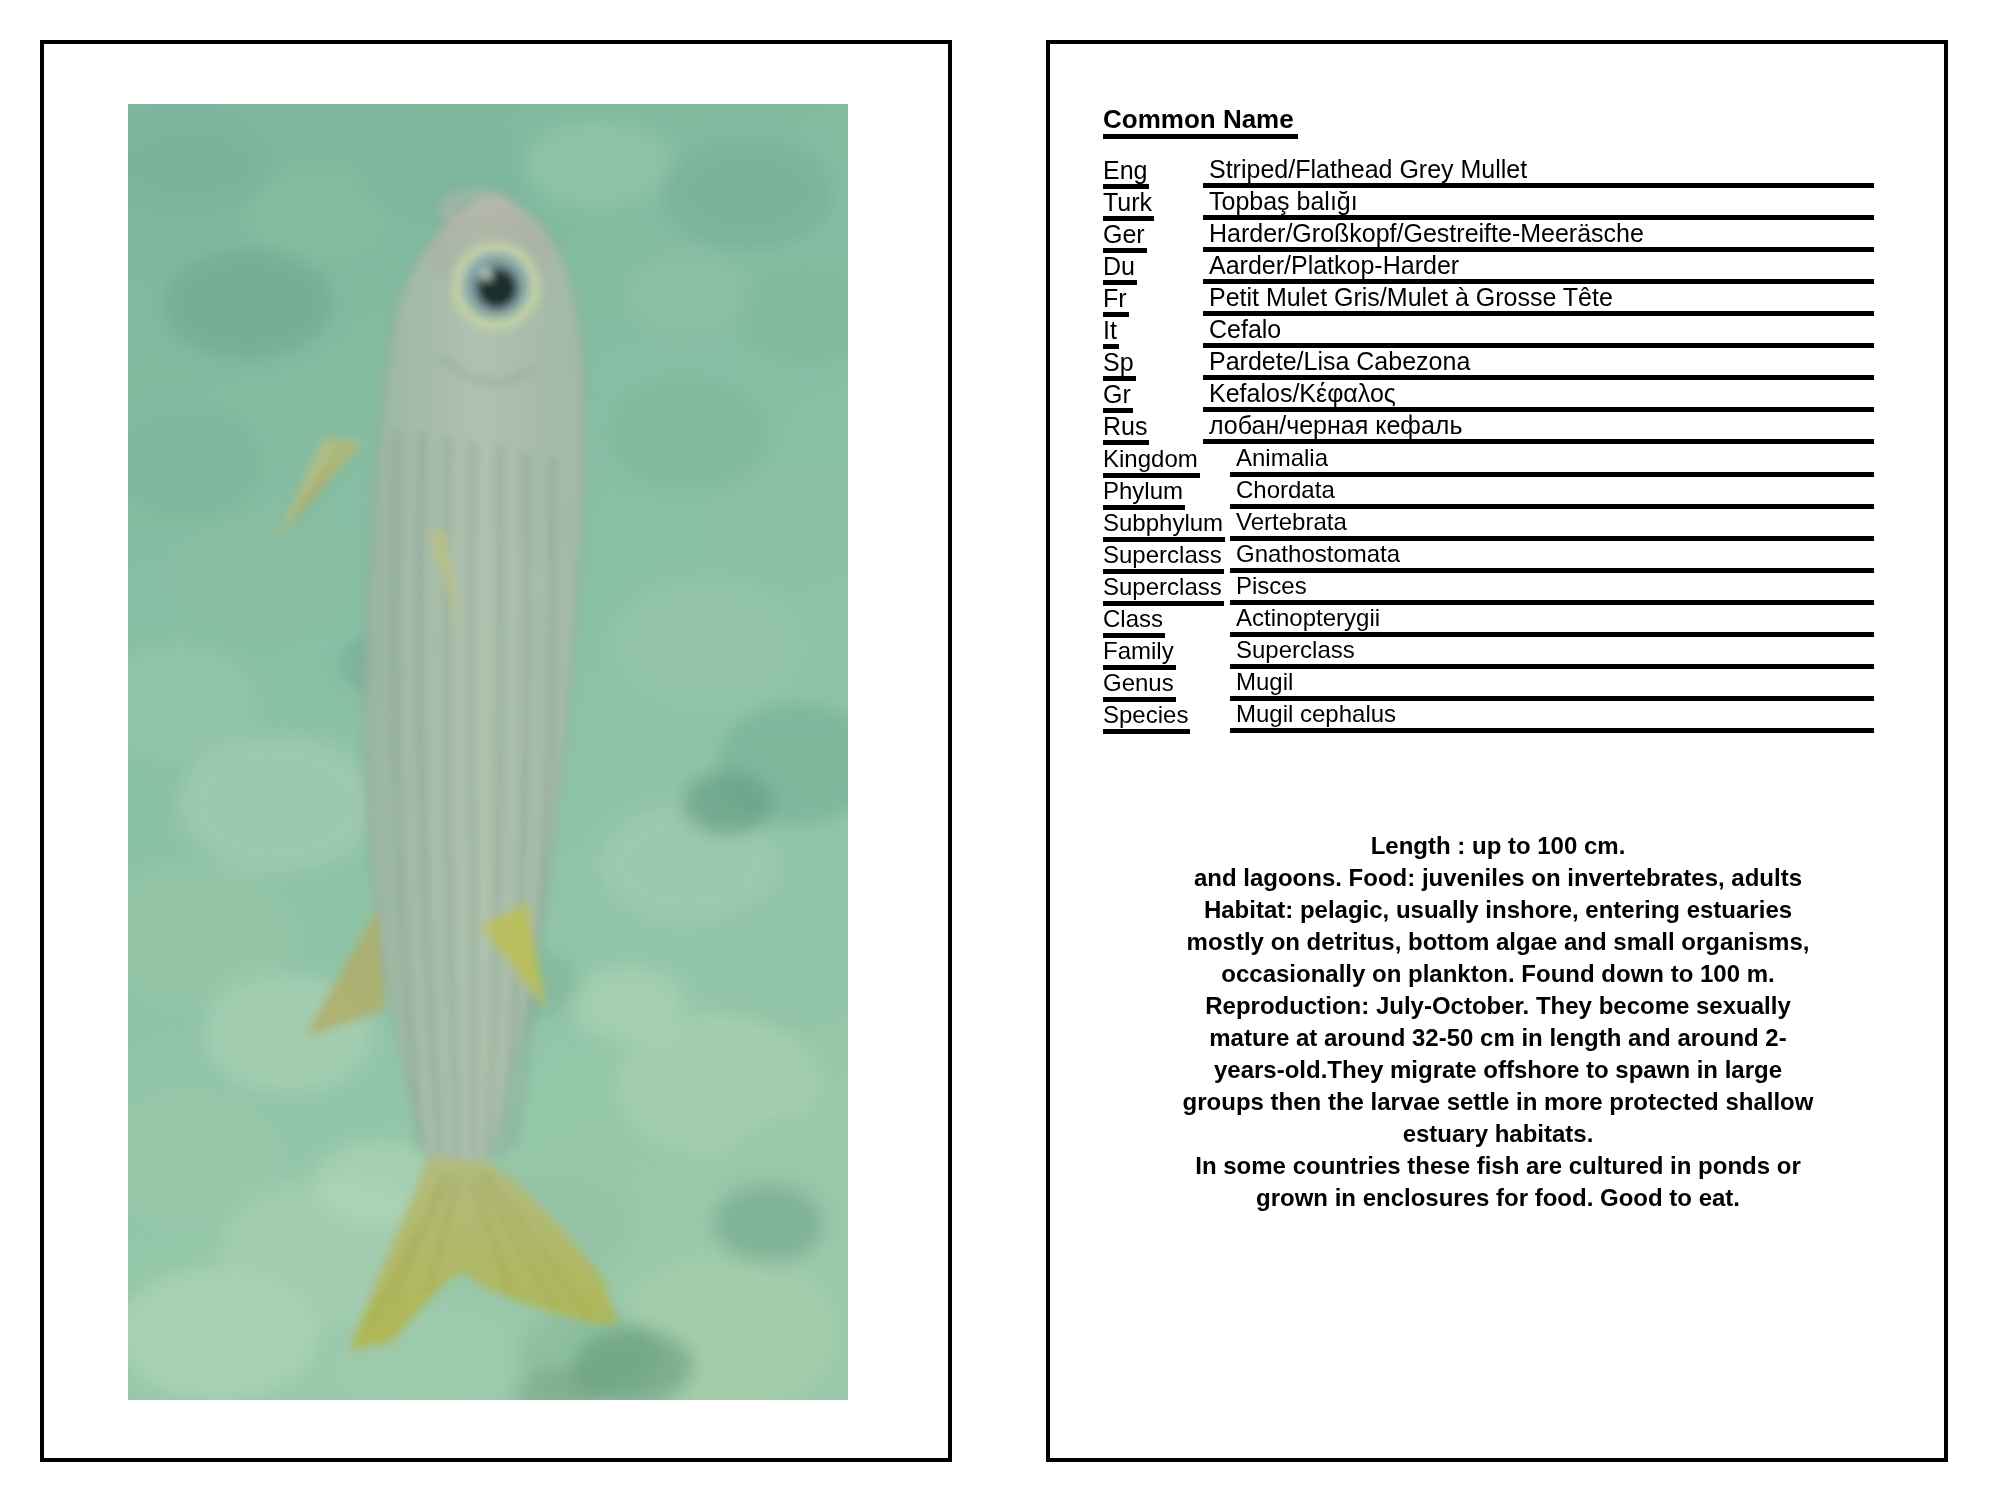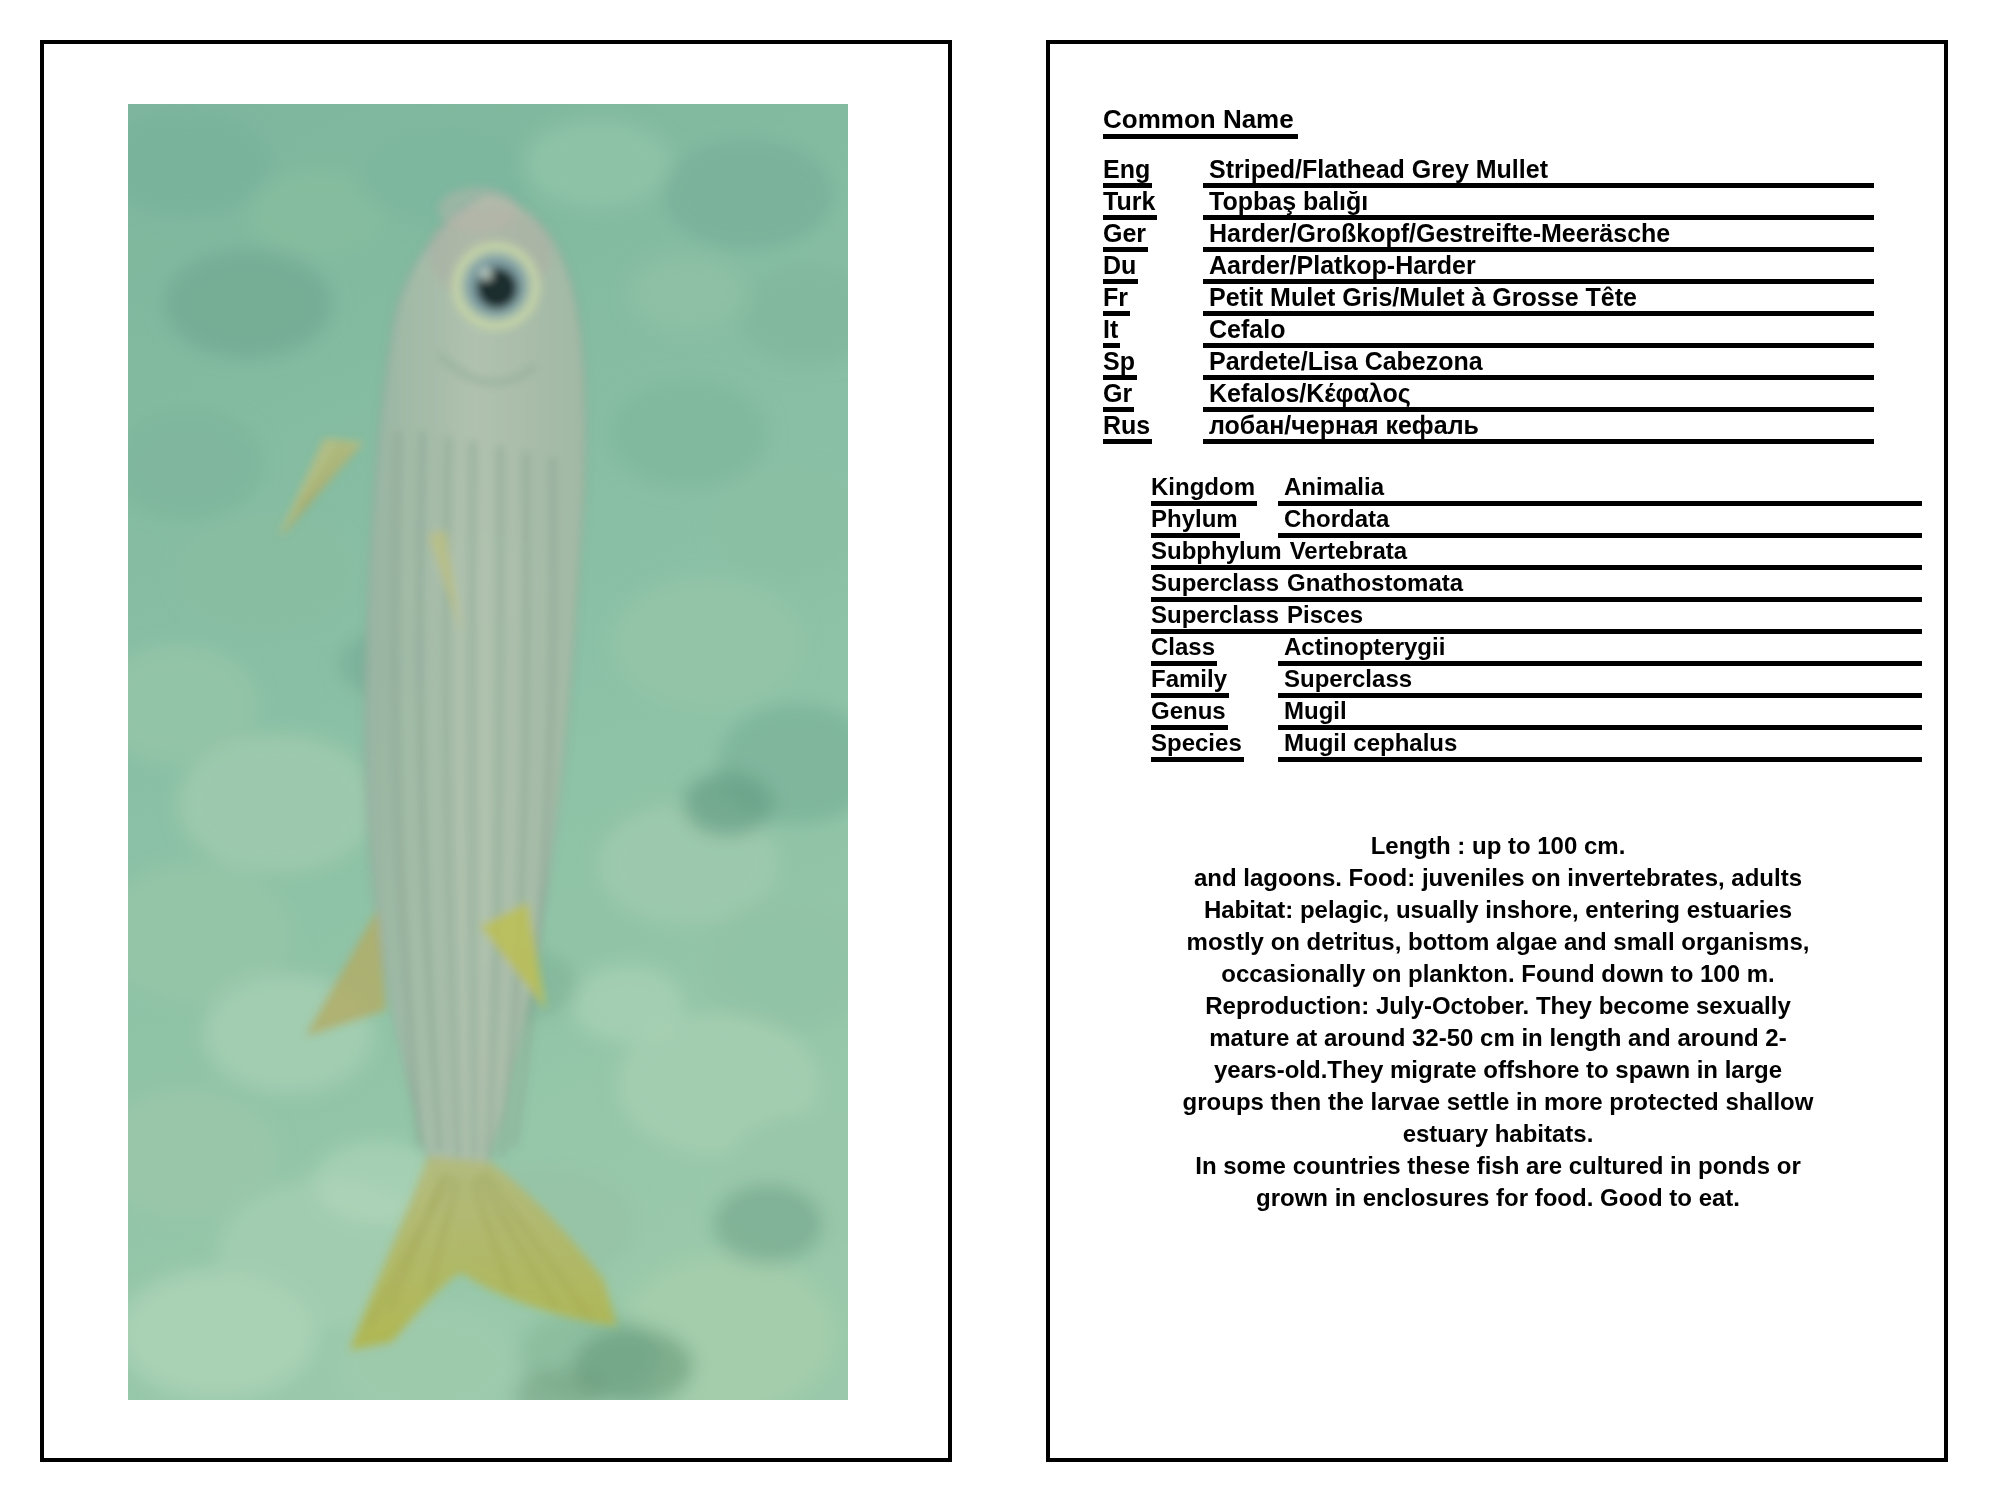--- a/index.html
+++ b/index.html
@@ -37,22 +37,22 @@
 
   
   .rp-heading{
     position:absolute;left:43px;top:62px;
     font-size:26px;font-weight:bold;letter-spacing:0px;
     border-bottom:5px solid var(--c-border);
     padding:0 4px 2px 0;line-height:26px;display:inline-block;
   }
   .rows{position:absolute;left:43px;width:771px;}
   .rows-common{top:112px;font-size:25px;}
-  .rows-taxonomy{top:430px;font-size:24px;margin-left:48px;}
-  .row{display:flex;height:32px;align-items:flex-end;font-weight:bold;}
+  .rows-taxonomy{top:401px;font-size:24px;}
+  .row{display:flex;height:32px;align-items:center;font-weight:normal;}
   .row .lbl{flex:0 0 100px;}
   .rows-taxonomy .row .lbl{flex:0 0 127px;}
   .row .lbl .ul{
     display:inline-block;height:26px;line-height:26px;
     border-bottom:5px solid var(--c-border);padding:0 2px 1px 0;
   }
   .row .val{
     flex:1 1 auto;height:27px;line-height:26px;
     border-bottom:5px solid var(--c-border);
     padding-left:6px;white-space:nowrap;overflow:visible;

